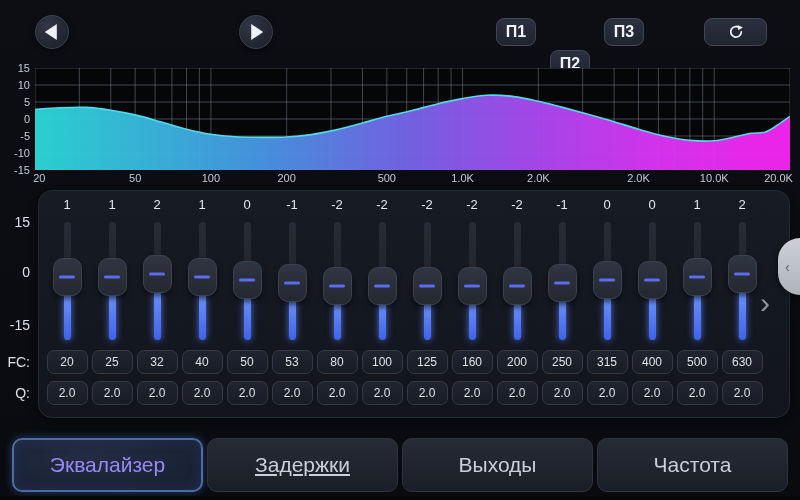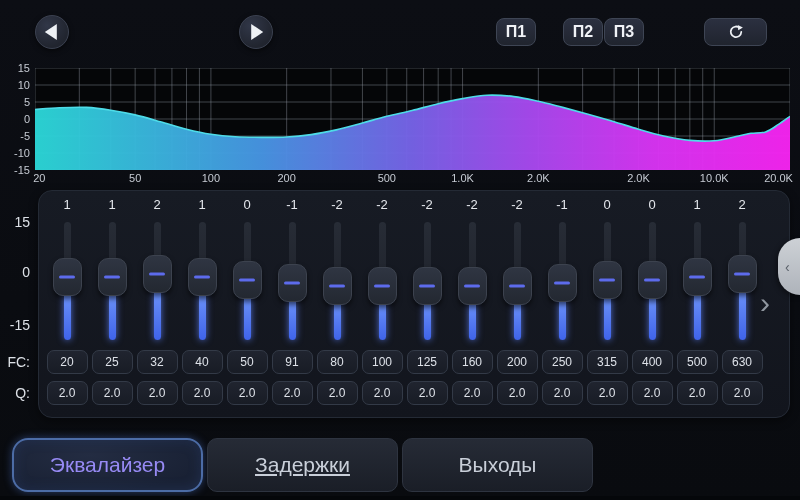--- a/index.html
+++ b/index.html
@@ -81,21 +81,21 @@
 
 <div class="app">
 
   <div class="circle-btn" style="left:35px; top:15px;">
     <span class="tri tri-left"></span>
   </div>
   <div class="circle-btn" style="left:239px; top:15px;">
     <span class="tri tri-right"></span>
   </div>
   <div class="mem-btn" style="left:496px;">П1</div>
-  <div class="mem-btn" style="left:563px;">П2</div>
+  <div class="mem-btn" style="left:550px;margin-top:32px;">П2</div>
   <div class="mem-btn" style="left:604px;">П3</div>
   <div class="reset-btn">
     <svg width="16" height="16" viewBox="0 0 20 20">
       <path d="M 14.8 5.2 A 6.6 6.6 0 1 0 16.6 10" fill="none" stroke="#eef1f5" stroke-width="2.2" stroke-linecap="round"></path>
       <path d="M 12.2 1.2 L 18.6 4.4 L 12.8 7.8 Z" fill="#eef1f5"></path>
     </svg>
   </div>
 
   <div class="plot">
     <svg id="curve-svg" width="755" height="102" style="display:block;background:#050608;">
@@ -240,21 +240,21 @@
   </div>
       <div class="band" style="left: 269.5px;">
     <div class="gain-label">-1</div>
     <div class="slider">
       <div class="track"></div>
       <div class="fill" style="top: 78px; height: 42px;"></div>
       <div class="thumb" style="top: 44px;">
         <div class="thumb-line"></div>
       </div>
     </div>
-    <div class="chip fc-chip">91</div>
+    <div class="chip fc-chip">53</div>
     <div class="chip q-chip">2.0</div>
   </div>
       <div class="band" style="left: 314.5px;">
     <div class="gain-label">-2</div>
     <div class="slider">
       <div class="track"></div>
       <div class="fill" style="top: 81px; height: 39px;"></div>
       <div class="thumb" style="top: 47px;">
         <div class="thumb-line"></div>
       </div>
@@ -372,23 +372,26 @@
   </div>
     </div>
 
   <div class="scroll-arrow">
     <span>›</span>
   </div>
   <div class="drawer-handle">
     <span>‹</span>
   </div>
 
-  <div class="tab active" style="left:12px;border-radius:16px;">
+  <div class="tab active" style="left:12px;">
       <span>Эквалайзер</span>
     </div>
   <div class="tab" style="left:207px;text-decoration:underline;">
       <span>Задержки</span>
     </div>
   <div class="tab" style="left:402px;">
       <span>Выходы</span>
     </div>
+  <div class="tab" style="left:597px;">
+      <span>Частота</span>
+    </div>
   <div class="bottom-strip"></div>
 </div>
 
 </body></html>

